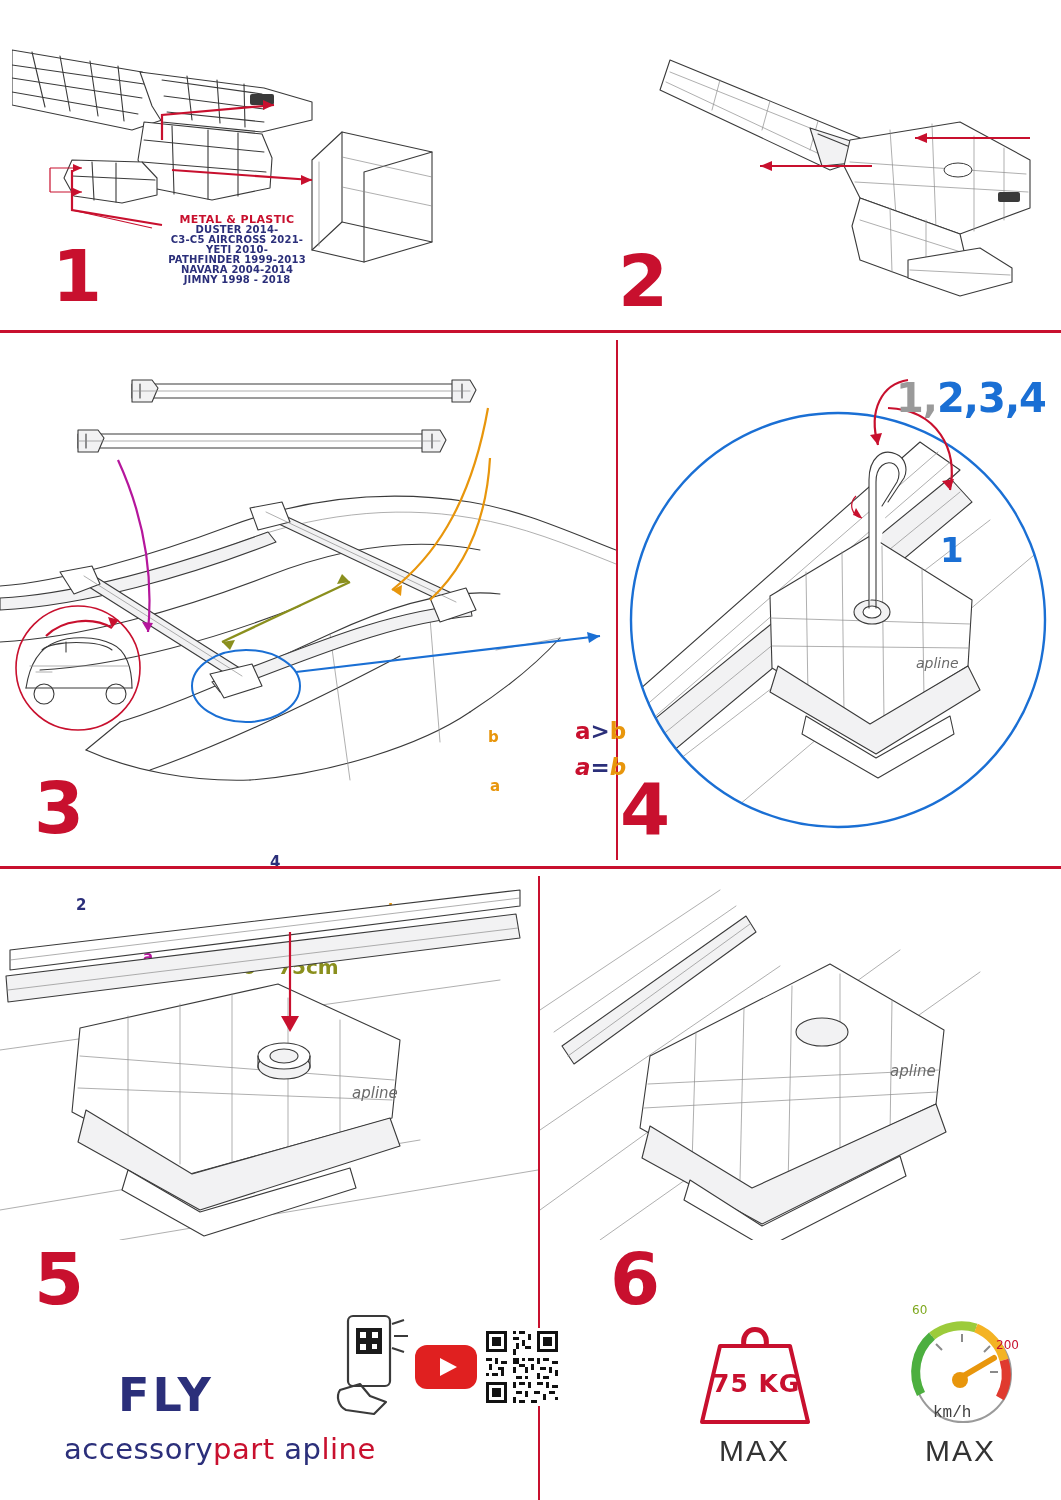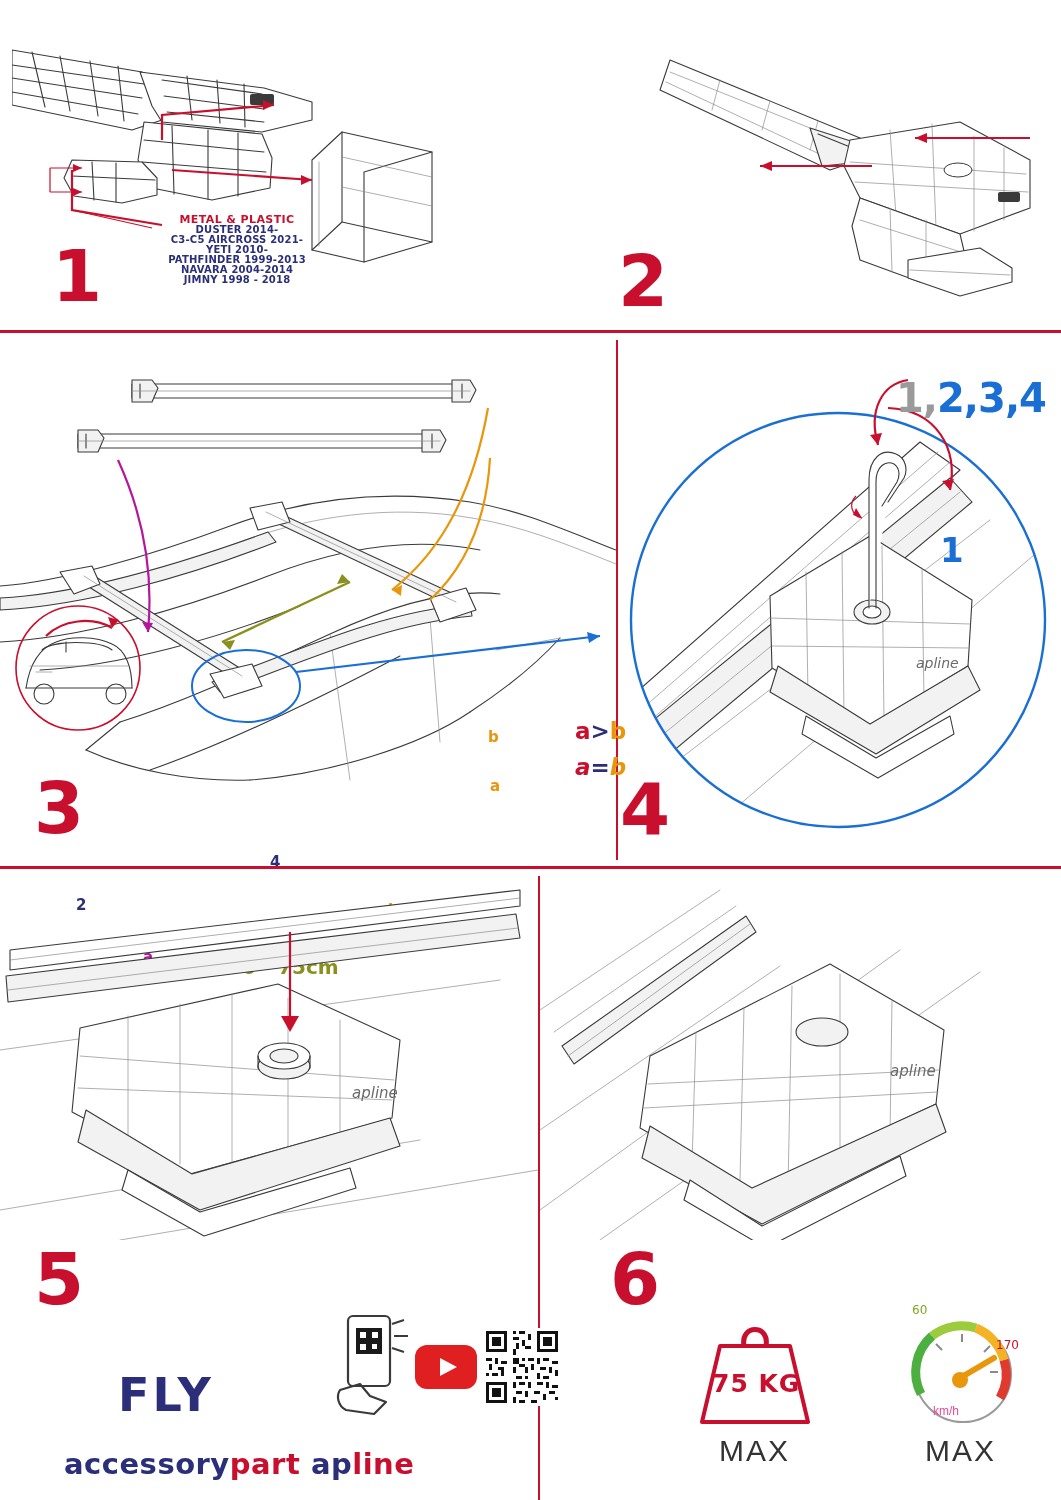--- a/index.html
+++ b/index.html
@@ -81,38 +81,38 @@
   
   .fly{
     position:absolute;
     color:#2b2f7a;
     font-family:"DejaVu Sans", sans-serif;
     font-size:46px;font-weight:bold;letter-spacing:3px;
   }
   .brandline{
     position:absolute;
     font-family:"DejaVu Sans", sans-serif;
-    font-size:29px;font-weight:bold;letter-spacing:.5px;margin-top:15px;
+    font-size:29px;font-weight:normal;letter-spacing:.5px;
   }
   .brandline .accessory{color:#2b2f7a;}
   .brandline .part{color:#c8102e;}
   .brandline .ap{color:#2b2f7a;}
   .brandline .line{color:#c8102e;}
 
   
   .maxtxt{
     position:absolute;
     font-family:Liberation Sans, sans-serif;
     font-size:30px;color:#333;letter-spacing:2px;
   }
   .kgtxt{
     position:absolute;color:#c8102e;font-family:"DejaVu Sans", sans-serif;
     font-size:25px;font-weight:bold;letter-spacing:1px;
   }
-  .kmh{position:absolute;color:#ec4899;font-size:12px;font-family:Liberation Sans, sans-serif;}
+  .kmh{position:absolute;color:#404040;font-size:16px;font-family:Liberation Mono, monospace;}
   .spd-t{position:absolute;color:#7ea81e;font-size:12px;font-family:"DejaVu Sans", sans-serif;}
   .spd-t2{position:absolute;color:#c8102e;font-size:12px;font-family:"DejaVu Sans", sans-serif;}
 </style>
 </head>
 <body>
 
 <div class="sheet">
 
   <div style="position:absolute;left:0;top:10px;width:540px;height:310px;margin-left:12px;">
     <svg width="540" height="310" viewBox="0 0 540 310">
@@ -631,17 +631,17 @@
         <path d="M38 36 L44 42"></path>
           <path d="M64 26 L64 34"></path>
           <path d="M92 38 L86 44"></path>
           <path d="M100 64 L92 64"></path>
       </g>
       <path d="M62 70 L96 50" stroke="#e8960c" stroke-width="6" stroke-linecap="round" fill="none"></path>
       <circle cx="62" cy="72" r="8" fill="#e8960c"></circle>
     </svg>
   </div>
   <div class="spd-t" style="left:912px;top:1303px;">60</div>
-  <div class="spd-t2" style="left:996px;top:1338px;">170</div>
+  <div class="spd-t2" style="left:996px;top:1338px;">200</div>
   <div class="kmh" style="left:933px;top:1404px;">km/h</div>
   <div class="maxtxt" style="left:925px;top:1434px;">MAX</div>
 
 </div>
 
 </body></html>

